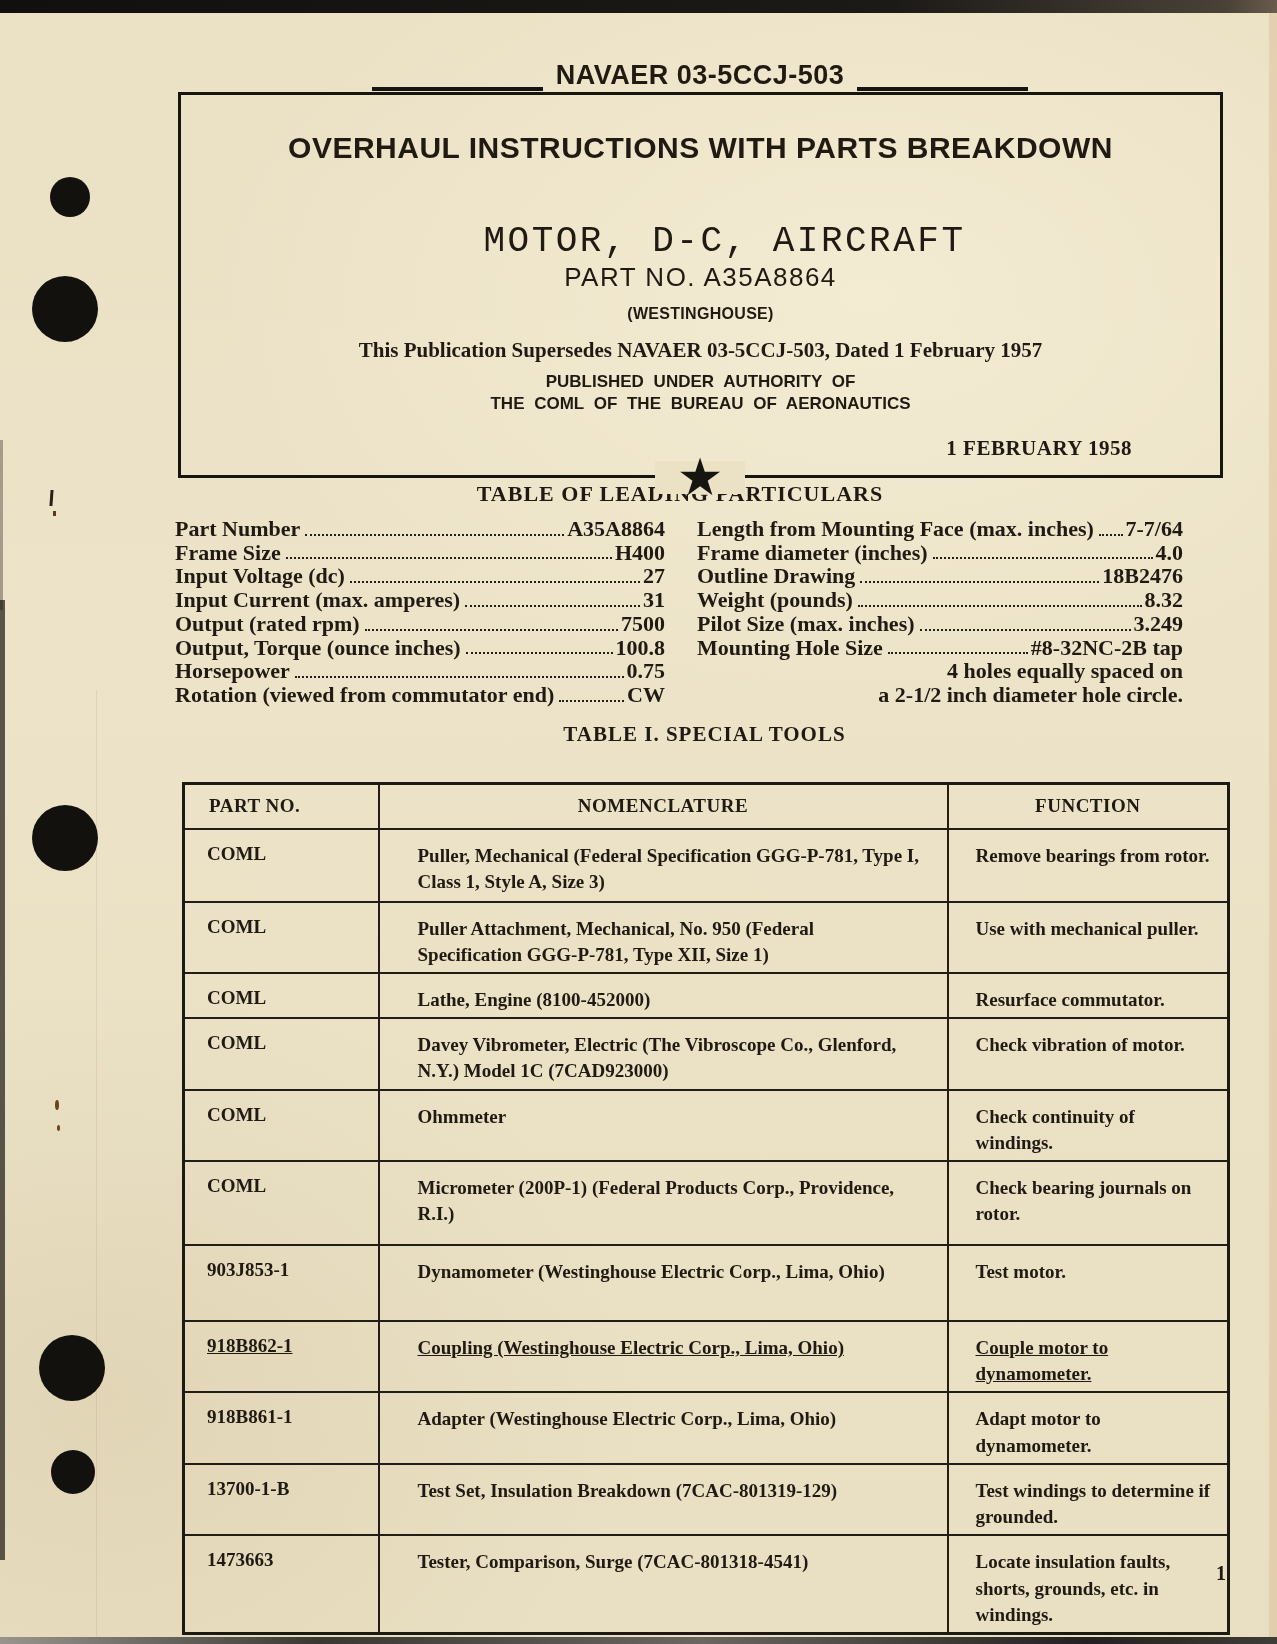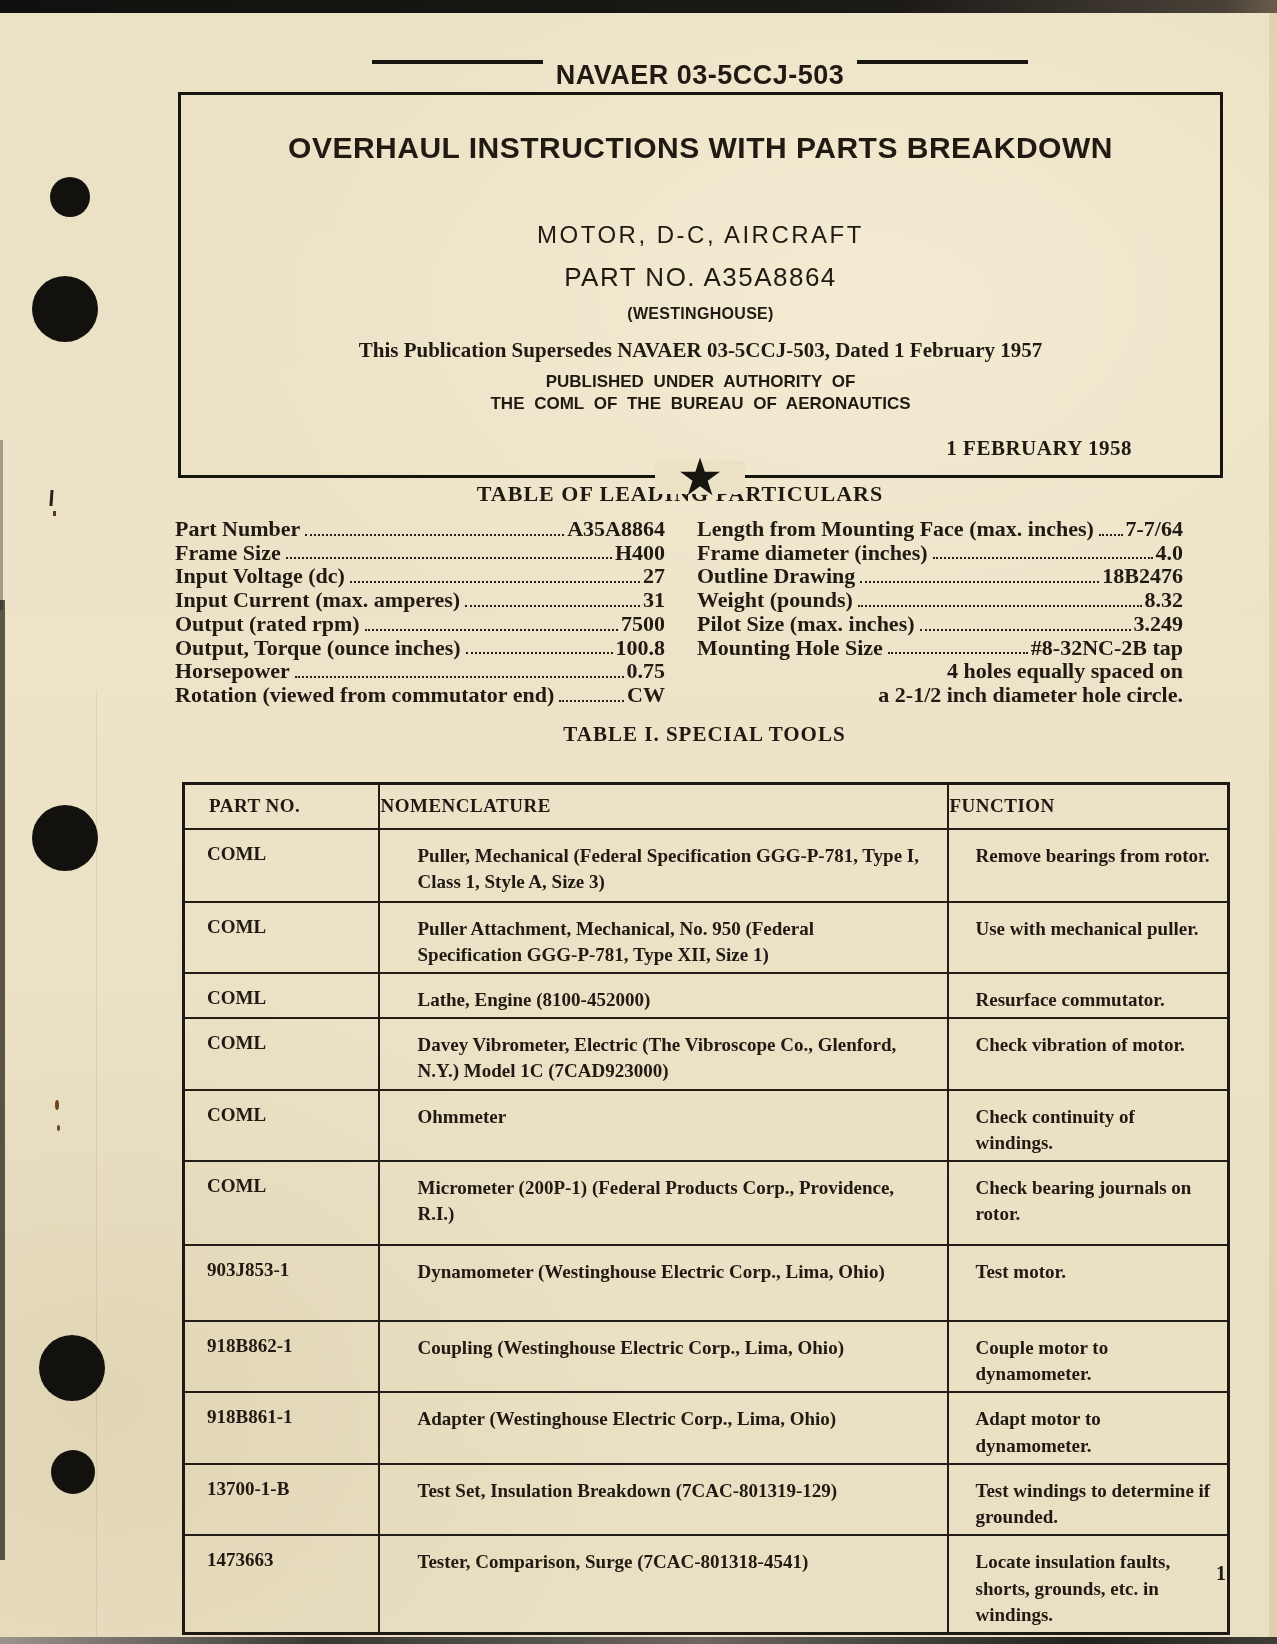--- a/index.html
+++ b/index.html
@@ -30,29 +30,29 @@
   .hole.d2{left:32px;top:276px;width:66px;height:66px;}
   .hole.d3{left:32px;top:805px;width:66px;height:66px;}
   .hole.d4{left:39px;top:1335px;width:66px;height:66px;}
   .hole.d5{left:51px;top:1450px;width:44px;height:44px;}
   .ink1{position:absolute;left:50px;top:490px;width:3px;height:16px;background:#2a2118;transform:rotate(4deg);}
   .ink2{position:absolute;left:53px;top:511px;width:3px;height:5px;background:#5a3a1a;}
   .ink3{position:absolute;left:55px;top:1100px;width:4px;height:10px;background:#6b4316;border-radius:50%;}
   .ink4{position:absolute;left:57px;top:1125px;width:3px;height:6px;background:#6b4316;border-radius:50%;}
 
   
-  .doc-header{position:absolute;left:372px;top:60px;width:656px;display:flex;align-items:flex-start;gap:13px;}
+  .doc-header{position:absolute;left:372px;top:60px;width:656px;display:flex;align-items:flex-end;gap:13px;}
   .doc-header .rule{flex:1;height:4px;background:#17150f;}
   .doc-number{font-family:"Liberation Sans","DejaVu Sans",sans-serif;font-weight:700;font-size:27px;letter-spacing:0.5px;white-space:nowrap;}
 
   
   .title-box{position:absolute;left:178px;top:92px;width:1045px;height:386px;border:3px solid #17150f;box-sizing:border-box;}
   .title-box .center{position:absolute;left:0;width:100%;text-align:center;}
   .main-title{top:36px;font-family:"Liberation Sans","DejaVu Sans",sans-serif;font-weight:700;font-size:30px;letter-spacing:0.5px;}
-  .subject{top:126px;font-family:Liberation Sans, sans-serif;font-weight:400;font-size:24px;letter-spacing:2.5px;}
+  .subject{top:126px;font-family:Liberation Mono, monospace;font-weight:400;font-size:36px;letter-spacing:2.5px;margin-left:24px;}
   .part-line{top:167px;font-family:"Liberation Sans","DejaVu Sans",sans-serif;font-weight:400;font-size:26px;letter-spacing:1.5px;}
   .manufacturer{top:210px;font-family:"Liberation Sans","DejaVu Sans",sans-serif;font-weight:700;font-size:16px;letter-spacing:0.3px;}
   .supersedes{top:243px;font-size:21px;font-weight:700;}
   .authority1{top:277px;font-family:"Liberation Sans","DejaVu Sans",sans-serif;font-weight:700;font-size:17px;word-spacing:5px;}
   .authority2{top:299px;font-family:"Liberation Sans","DejaVu Sans",sans-serif;font-weight:700;font-size:17px;word-spacing:5px;}
   .pub-date{position:absolute;top:341px;right:88px;font-size:21px;font-weight:700;letter-spacing:0.5px;}
   .star-patch{position:absolute;left:655px;top:461px;width:90px;height:33px;background:#ebe2c6;
     display:flex;align-items:center;justify-content:center;overflow:visible;z-index:5;}
   .star-glyph{font-size:52px;line-height:52px;color:#17150f;}
 
@@ -66,33 +66,33 @@
   .leader{flex:1;border-bottom:2.6px dotted #241f16;margin:0 3px 5px 5px;min-width:10px;}
   .pvalue{white-space:nowrap;}
   .pnote{text-align:right;}
 
   
   .tools-heading{position:absolute;left:182px;top:722px;width:1045px;text-align:center;font-size:21px;font-weight:700;letter-spacing:1px;}
   .tools-wrap{position:absolute;left:182px;top:782px;}
   table.tools{border-collapse:collapse;table-layout:fixed;width:1045px;border:3px solid #1d1a14;}
   table.tools th,table.tools td{border:2px solid #221e17;vertical-align:top;font-size:19px;font-weight:700;overflow:hidden;}
   table.tools thead tr{height:45px;}
-  table.tools th{text-align:left;vertical-align:middle;letter-spacing:0.5px;}
+  table.tools th{text-align:center;vertical-align:middle;letter-spacing:0.5px;}
   table.tools th.c1{text-align:left;padding-left:24px;}
   table.tools td.c1{padding:13px 6px 4px 22px;}
   table.tools td.c2{padding:13px 25px 4px 38px;line-height:1.38;}
   table.tools td.c3{padding:13px 10px 4px 27px;line-height:1.38;}
   table.tools tbody tr:nth-child(1){height:73px;}
   table.tools tbody tr:nth-child(2){height:65px;}
   table.tools tbody tr:nth-child(3){height:43px;}
   table.tools tbody tr:nth-child(4){height:50px;}
   table.tools tbody tr:nth-child(5){height:60px;}
   table.tools tbody tr:nth-child(6){height:84px;}
   table.tools tbody tr:nth-child(7){height:76px;}
-  table.tools tbody tr:nth-child(8){height:60px;}
+  table.tools tbody tr:nth-child(8){height:60px;text-decoration:underline;}
   table.tools tbody tr:nth-child(9){height:66px;}
   table.tools tbody tr:nth-child(10){height:62px;}
   table.tools tbody tr:nth-child(11){height:87px;}
 
   .page-number{position:absolute;left:1216px;top:1562px;font-size:20px;font-weight:700;}
 </style>
 </head>
 <body>
 
 <div class="page">

